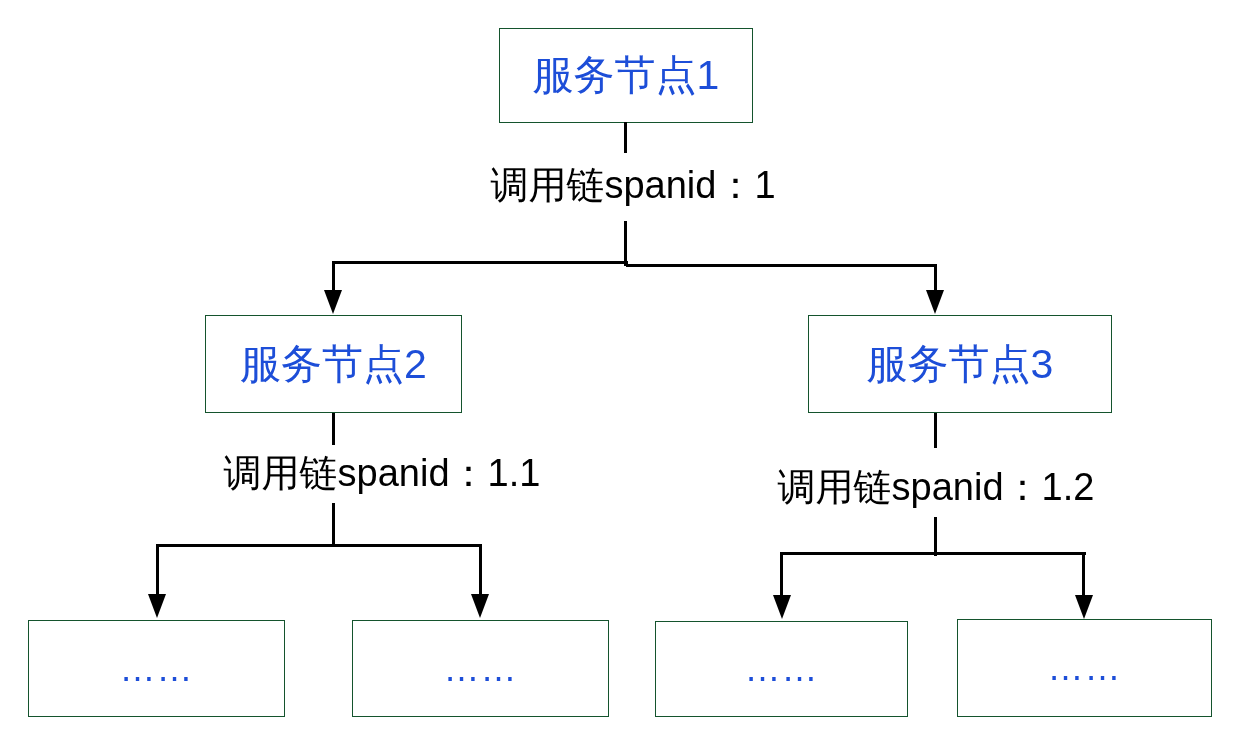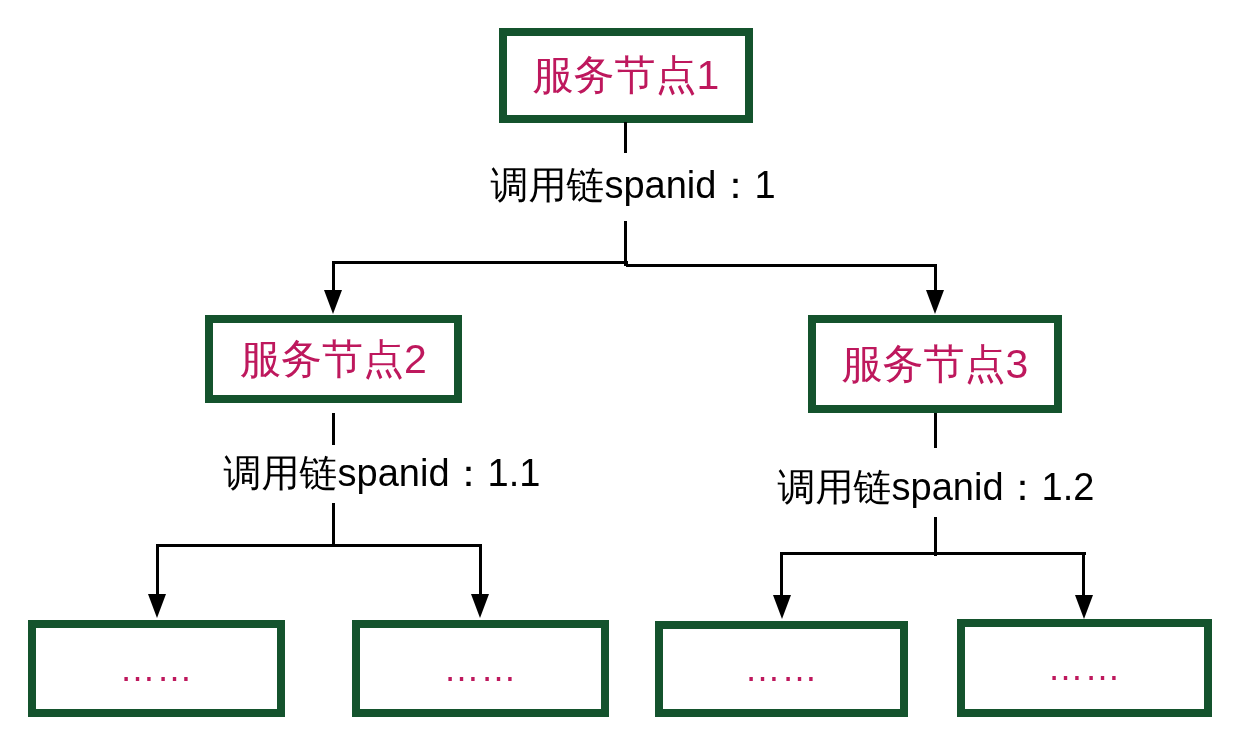--- a/index.html
+++ b/index.html
@@ -12,27 +12,27 @@
     width: 1240px;
     height: 746px;
     background: #ffffff;
     font-family: "Liberation Sans", sans-serif;
     color: #000000;
     overflow: hidden;
   }
   .node {
     position: absolute;
     box-sizing: border-box;
-    border: 8px solid #14532d;
+    border: 1px solid #14532d;
     background: #ffffff;
     display: flex;
     align-items: center;
     justify-content: center;
     font-size: 41px;
-    color: #be185d;
+    color: #1d4ed8;
     white-space: nowrap;
   }
   .leaf {
     font-size: 36px;
     letter-spacing: 1px;
   }
   .vline {
     position: absolute;
     width: 3px;
     background: #000000;
@@ -76,24 +76,24 @@
 
   <div class="hline" style="left:332px; top:261px; width:296px;"></div>
   <div class="hline" style="left:626px; top:264px; width:310px;"></div>
 
   <div class="vline" style="left:332px; top:261px; height:31px;"></div>
   <div class="arrowhead" style="left:324px; top:290px;"></div>
 
   <div class="vline" style="left:934px; top:264px; height:28px;"></div>
   <div class="arrowhead" style="left:926px; top:290px;"></div>
 
-  <div class="node" style="left:205px; top:315px; width:257px; height:88px;">
+  <div class="node" style="left:205px; top:315px; width:257px; height:98px;">
     <span>服务节点2</span>
   </div>
-  <div class="node" style="left:808px; top:315px; width:254px; height:98px;">
+  <div class="node" style="left:808px; top:315px; width:304px; height:98px;">
     <span>服务节点3</span>
   </div>
 
   <div class="vline" style="left:332px; top:413px; height:32px;"></div>
   <div class="span-label" style="left:334px; top:456px;margin-left:48px;">调用链spanid：1.1</div>
   <div class="vline" style="left:332px; top:503px; height:43px;"></div>
   <div class="hline" style="left:156px; top:544px; width:326px;"></div>
   <div class="vline" style="left:156px; top:544px; height:52px;"></div>
   <div class="arrowhead" style="left:148px; top:594px;"></div>
   <div class="vline" style="left:479px; top:544px; height:52px;"></div>

